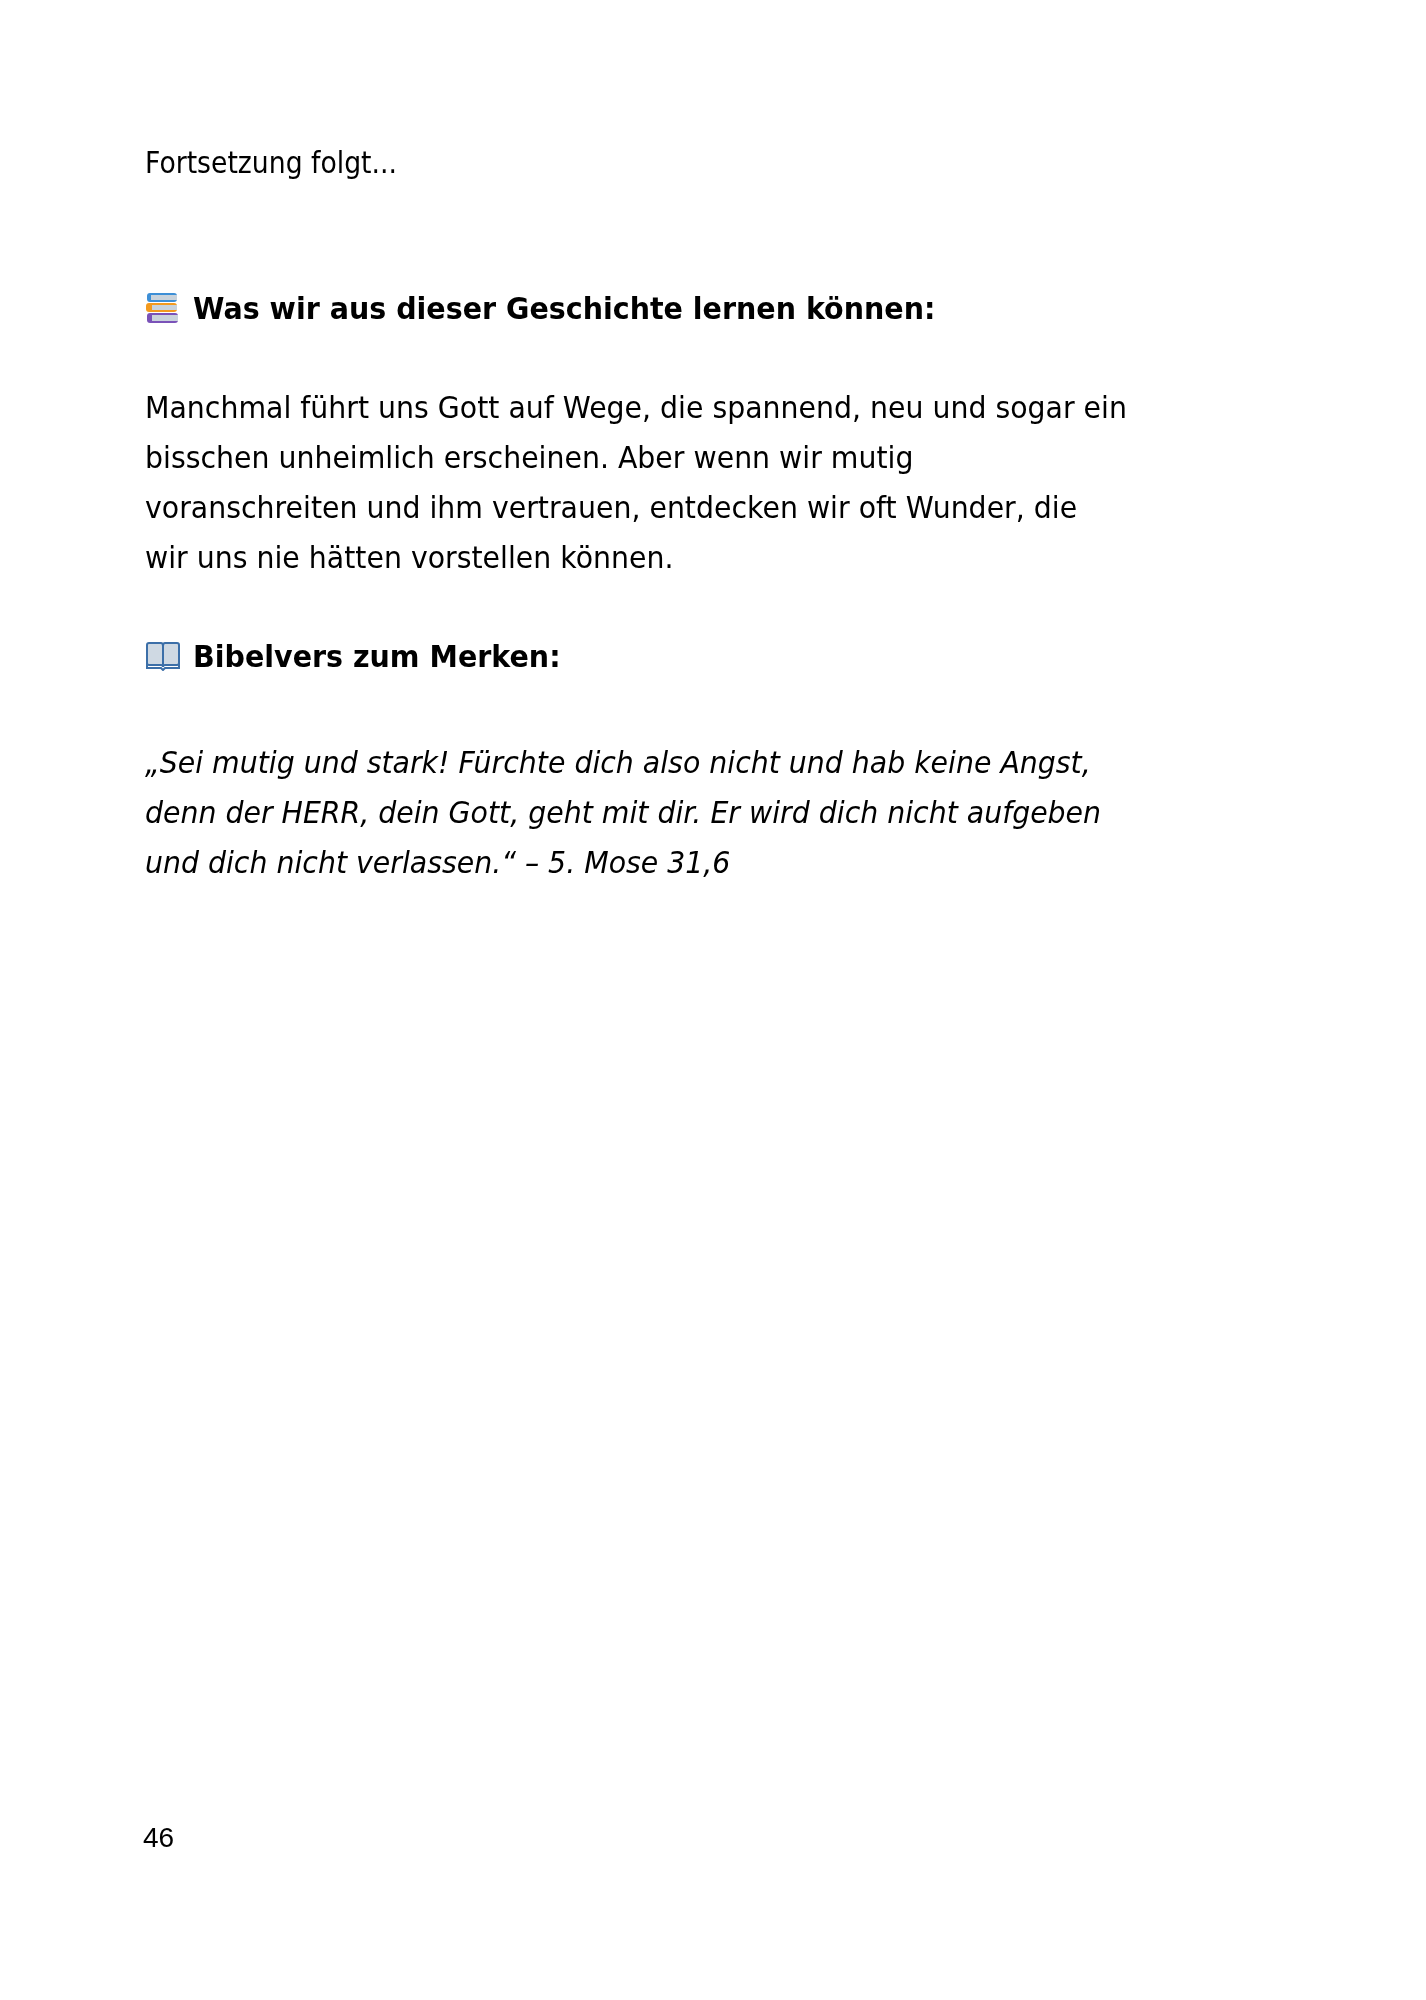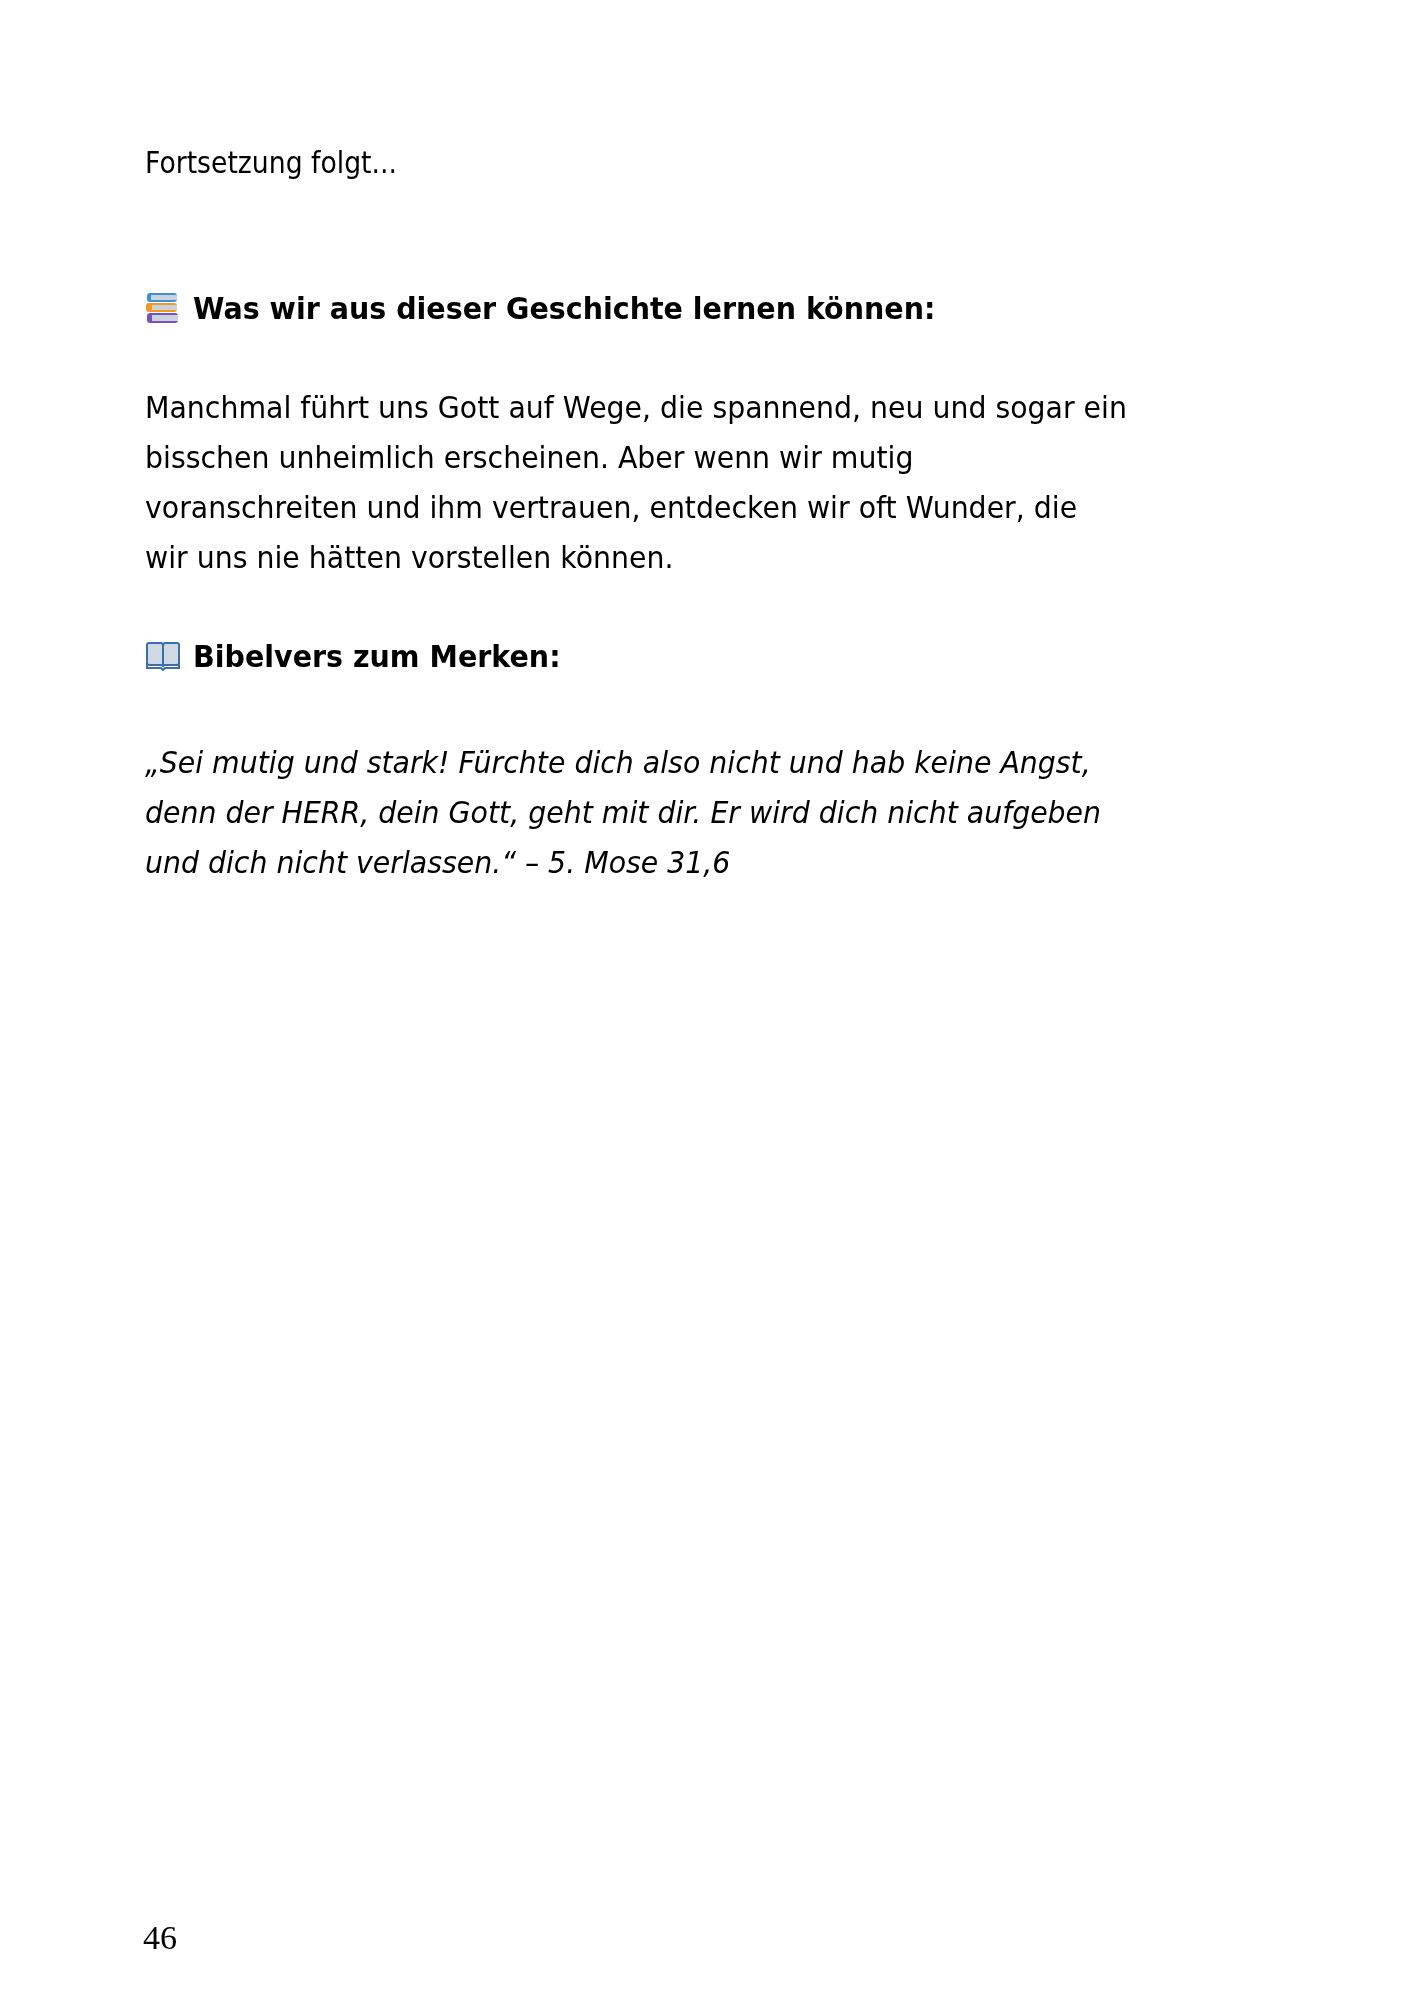--- a/index.html
+++ b/index.html
@@ -3,21 +3,21 @@
 <meta charset="utf-8">
 <style>
   html, body { margin:0; padding:0; background:#ffffff; }
   body { width:1426px; height:2000px; position:relative; overflow:hidden;
          font-family:"DejaVu Sans", sans-serif; color:#000; }
   .line { position:absolute; left:145px; white-space:nowrap; font-size:31px; line-height:40px; }
   .body-text { transform-origin:left top; }
   .heading { font-weight:bold; font-size:31px; }
   .italic { font-style:italic; }
   .icon { position:absolute; left:145px; }
-  .page-num { position:absolute; left:143px; top:1918px; font-family:Liberation Serif, serif; font-size:34px; line-height:40px; }
+  .page-num { position:absolute; left:143px; top:1818px; font-family:Liberation Sans, sans-serif; font-size:28px; line-height:40px; }
 </style>
 </head>
 <body>
 
 <div>
 
   <div class="line body-text" style="top:142px; transform:scaleX(0.86);">Fortsetzung folgt...</div>
 
   <div class="icon" style="top:291px;">
     <svg width="36" height="34" viewBox="0 0 36 34">

